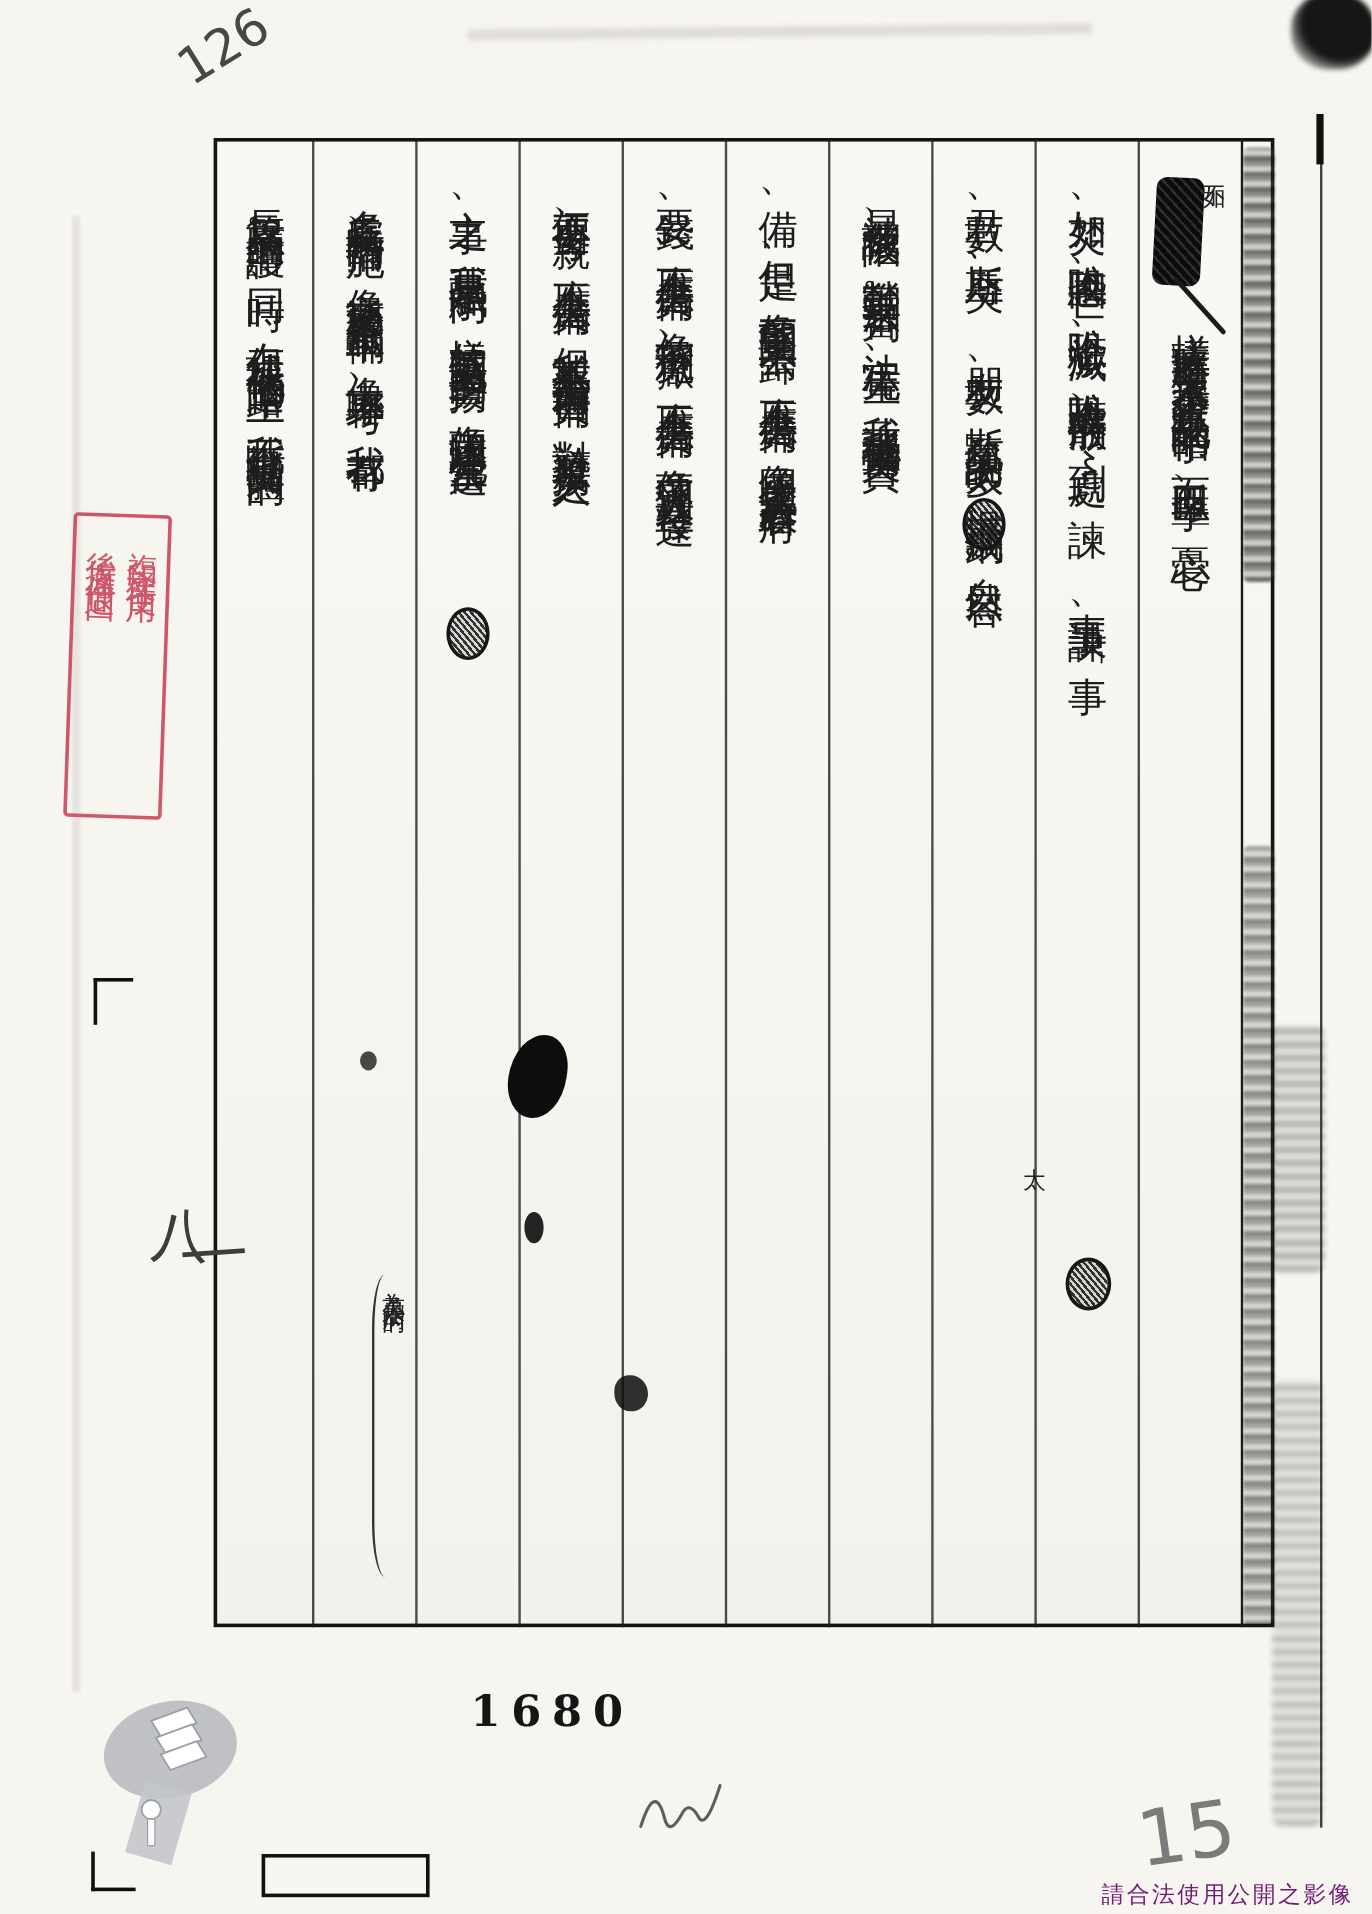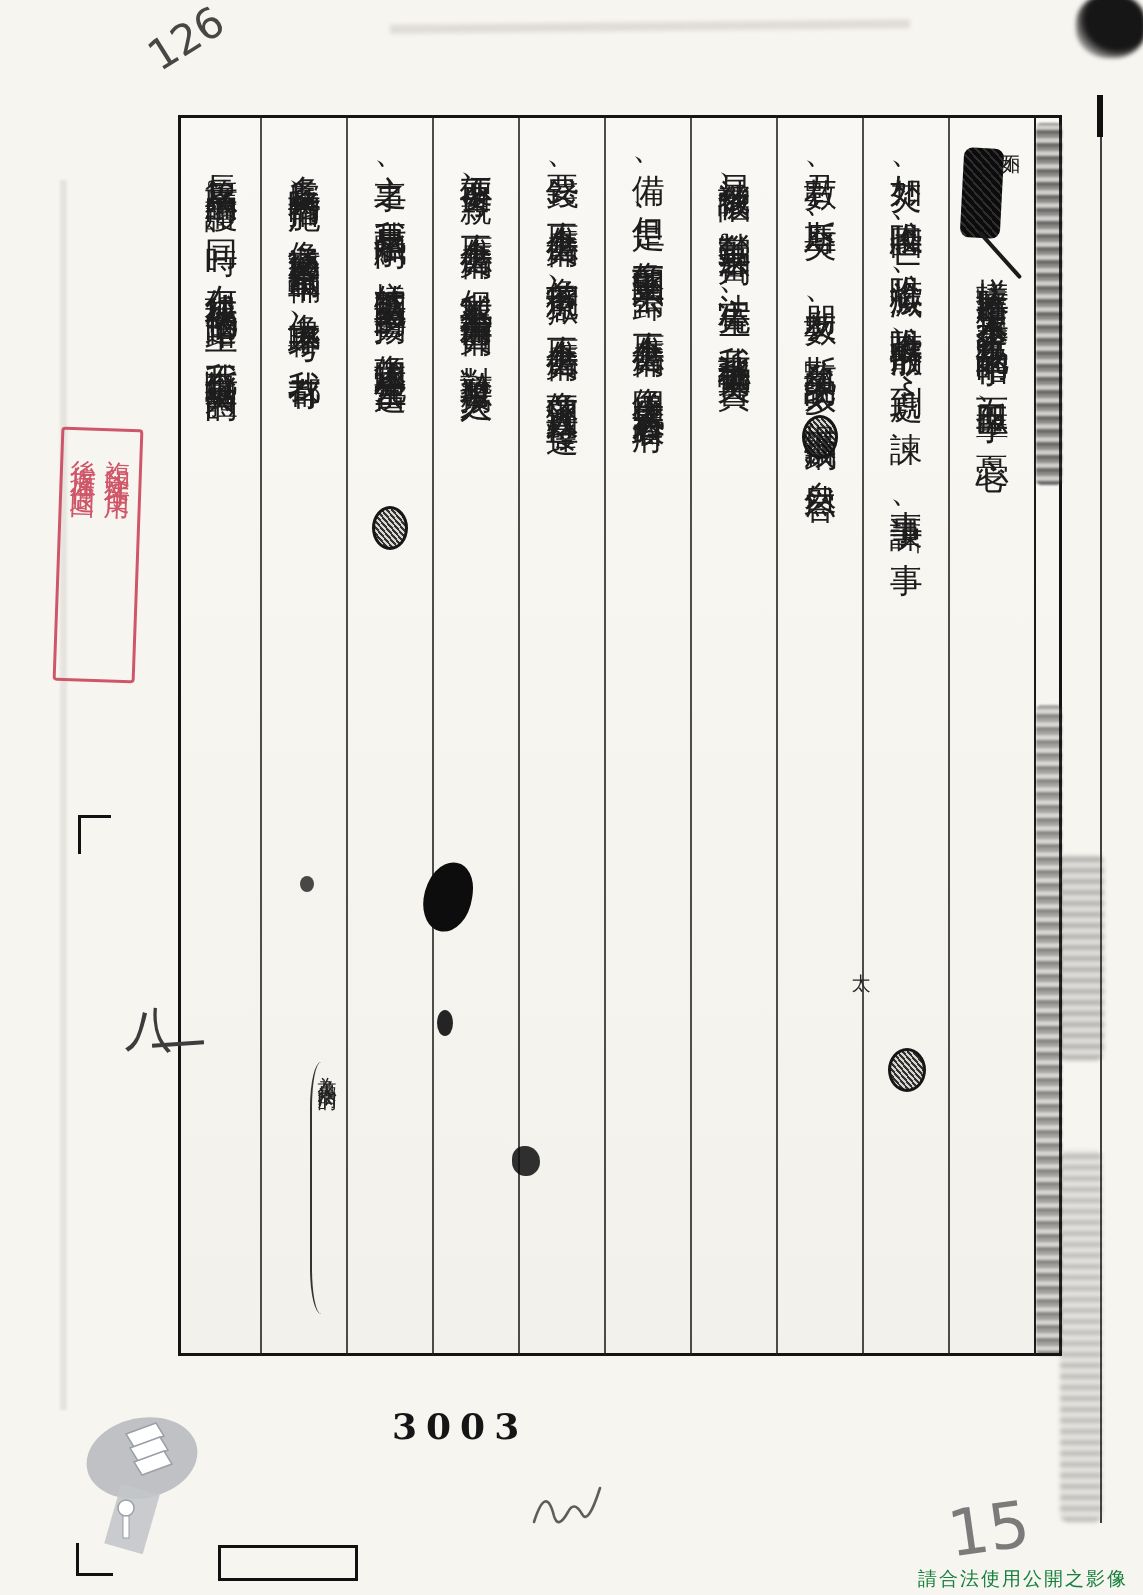--- a/index.html
+++ b/index.html
@@ -67,21 +67,21 @@
   
   #pagestamp{
     left:392px;top:1405px;font-family:"DejaVu Serif",serif;font-weight:bold;
     font-size:36px;letter-spacing:9px;color:#151515;
   }
   #pencil15{
     left:948px;top:1492px;font-size:64px;color:#7b7b7b;
     transform:rotate(-8deg);font-family:"DejaVu Sans",sans-serif;
   }
   #watermark{
-    left:918px;top:1566px;font-size:19px;letter-spacing:2px;color:#15803d;
+    left:918px;top:1566px;font-size:19px;letter-spacing:2px;color:#701a75;
     font-family:"DejaVu Serif",serif;
   }
   #topnote{
     left:146px;top:14px;font-size:42px;color:rgba(40,40,40,.85);
     transform:rotate(-32deg);font-family:"DejaVu Sans",sans-serif;
   }
   #eightmark{
     left:126px;top:998px;font-size:48px;color:#3c3c3c;transform:rotate(4deg);
   }
   #eightdash{left:152px;top:1042px;width:52px;height:4px;background:#3c3c3c;transform:rotate(-4deg);}
@@ -191,18 +191,18 @@
   <rect x="30" y="82" width="40" height="62" transform="rotate(16 50 113)" fill="#c3c6ca" opacity="0.9"></rect>
   <g fill="#ffffff" stroke="#9aa0a6" stroke-width="1.5">
     <path d="M44 28 l30 -11 l8 13 l-30 11 z"></path>
     <path d="M48 42 l30 -11 l8 13 l-30 11 z"></path>
     <path d="M52 56 l30 -11 l8 13 l-30 11 z"></path>
   </g>
   <circle cx="44" cy="102" r="8" fill="#ffffff" stroke="#9aa0a6" stroke-width="1.5"></circle>
   <rect x="41" y="110" width="6" height="22" fill="#ffffff" stroke="#9aa0a6" stroke-width="1"></rect>
 </svg>
 
-<div class="abs" id="pagestamp">3003</div>
+<div class="abs" id="pagestamp">1680</div>
 <svg class="abs" style="left:528px;top:1478px;" width="80" height="60" viewBox="0 0 80 60">
   <path d="M6 44 q 12 -38 20 -6 q 4 14 14 -4 q 6 -12 14 2 q 6 12 18 -26" fill="none" stroke="#5d5d5d" stroke-width="2.6" stroke-linecap="round"></path>
 </svg>
 <div class="abs" id="pencil15">15</div>
 <div class="abs" id="watermark">請合法使用公開之影像</div>
 
 </body></html>

